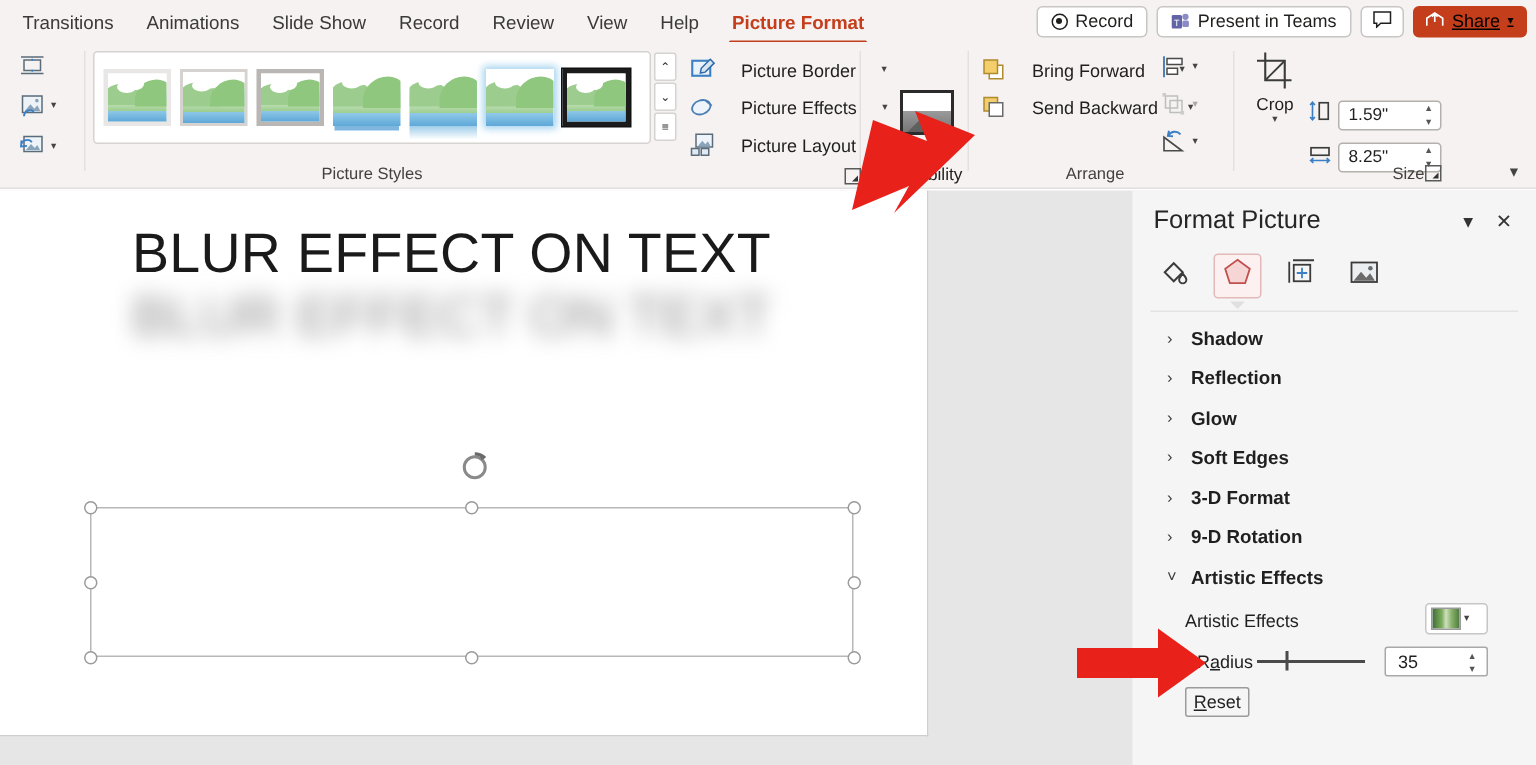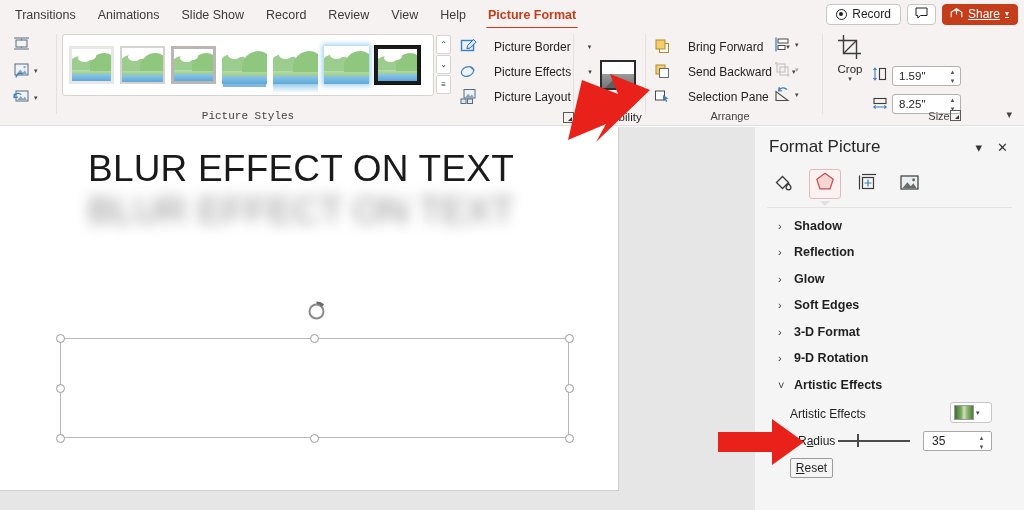--- a/index.html
+++ b/index.html
@@ -37,21 +37,21 @@
     height: 21px; padding: 0 9px;
     border: 1px solid #c8c6c4; border-radius: 4px;
     background: #ffffff; font-size: 12px; color: #201f1e;
     white-space: nowrap;
   }
   .btn-pill.square { padding: 0 7px; }
   .btn-share {
     display: flex; align-items: center; gap: 5px;
     height: 21px; padding: 0 8px 0 7px;
     border: 1px solid #c43e1c; border-radius: 4px;
-    background: #c43e1c; color: #ffffff; font-size: 12px;
+    background: #c43e1c; color: #000000; font-size: 12px;
     white-space: nowrap;
     text-decoration: underline;
   }
   .chev-tiny { font-size: 8px; line-height: 1; opacity: .95; }
 
   
   .ribbon {
     position: absolute; left: 0; top: 28px; width: 1024px; height: 98px;
     background: #f5f2f1;
     border-bottom: 1px solid #e1dfdd;
@@ -315,20 +315,31 @@
     <div class="tab">View</div>
     <div class="tab">Help</div>
     <div class="tab active">Picture Format</div>
 
     <div class="tabstrip-right">
       <div class="btn-pill">
         <span style="display:inline-block;width:11px;height:11px;border:1.5px solid #201f1e;border-radius:50%;position:relative;">
           <span style="position:absolute;left:2px;top:2px;width:4px;height:4px;border-radius:50%;background:#201f1e;"></span>
         </span>
         <span>Record</span>
+      </div>
+      <div class="btn-pill">
+        <span style="display:inline-block;width:12px;height:12px;position:relative;">
+          <svg width="12" height="12" viewBox="0 0 12 12">
+              <rect x="0" y="2" width="7" height="9" rx="1" fill="#6264a7"></rect>
+              <text x="3.5" y="9" font-size="6" fill="#fff" text-anchor="middle" font-family="Liberation Sans">T</text>
+              <circle cx="9.3" cy="3.2" r="2.1" fill="#8b8cc7"></circle>
+              <rect x="7.2" y="5.6" width="4.4" height="4.4" rx="1" fill="#8b8cc7"></rect>
+            </svg>
+        </span>
+        <span>Present in Teams</span>
       </div>
       <div class="btn-pill square">
         <span>
           <svg width="13" height="12" viewBox="0 0 13 12">
               <path d="M1 1h11v7.5H5.5L2.8 11V8.5H1z" fill="none" stroke="#201f1e" stroke-width="1"></path>
             </svg>
         </span>
       </div>
       <div class="btn-share">
         <span>
@@ -414,21 +425,21 @@
           <div class="thumb-img"></div>
           <span class="cloud" style="left:6px;top:5px;width:13px;height:8px;"></span>
           <span class="cloud" style="left:13px;top:3px;width:11px;height:8px;"></span>
         </div>
     </div>
     <div class="gal-scroll" style="left:436px;">
       <div class="gal-btn">⌃</div>
       <div class="gal-btn">⌄</div>
       <div class="gal-btn">≡</div>
     </div>
-    <div class="rgroup-label" style="left:62px;width:372px;bottom:3px;font-family:Liberation Mono, monospace;">Picture Styles</div>
+    <div class="rgroup-label" style="left:62px;width:372px;bottom:3px;">Picture Styles</div>
 
     <div style="position:absolute;left:456px;top:6px;width:105px;">
       <div class="cmdrow">
         <span class="cmd-ico">
           <svg width="17" height="17" viewBox="0 0 17 17">
               <rect x="1.5" y="2.5" width="12" height="10" fill="#eaf2f9" stroke="#3b7fc4" stroke-width="1.4"></rect>
               <path d="M13.5 1.5l2.6 2.6-6 6-3.2.6.6-3.2z" fill="#d8e6f2" stroke="#2f6aa8" stroke-width="1"></path>
             </svg>
         </span>
         <span>Picture Border</span>
@@ -479,29 +490,20 @@
       </div>
       <div class="cmdrow">
         <span class="cmd-ico">
           <svg width="17" height="17" viewBox="0 0 17 17">
               <rect x="2" y="2" width="9" height="9" fill="#f3ce6b" stroke="#b08b2e" stroke-width="1"></rect>
               <rect x="5.5" y="5.5" width="9" height="9" fill="#fff" stroke="#6b6b6b" stroke-width="1"></rect>
             </svg>
         </span>
         <span>Send Backward</span>
         <span class="chev-s" style="margin-left:3px">▾</span>
-      </div>
-      <div class="cmdrow">
-        <span class="cmd-ico">
-          <svg width="17" height="17" viewBox="0 0 17 17">
-              <rect x="1.5" y="3" width="9" height="9" fill="#fff" stroke="#4a4a4a" stroke-width="1"></rect>
-              <path d="M9 7l5.5 3.4-2.4.5 1.3 2.4-1.3.7-1.3-2.4-1.8 1.7z" fill="#4a7fb5"></path>
-            </svg>
-        </span>
-        <span>Selection Pane</span>
       </div>
     </div>
     <div class="arrcol">
       <div class="arr-item">
         <span class="cmd-ico">
           <svg width="17" height="17" viewBox="0 0 17 17">
               <path d="M2 1.5v14" stroke="#4a7fb5" stroke-width="1.3"></path>
               <rect x="4" y="3" width="10" height="4" fill="#fff" stroke="#4a4a4a" stroke-width="1"></rect>
               <rect x="4" y="9.5" width="7" height="4" fill="#fff" stroke="#4a4a4a" stroke-width="1"></rect>
             </svg>

